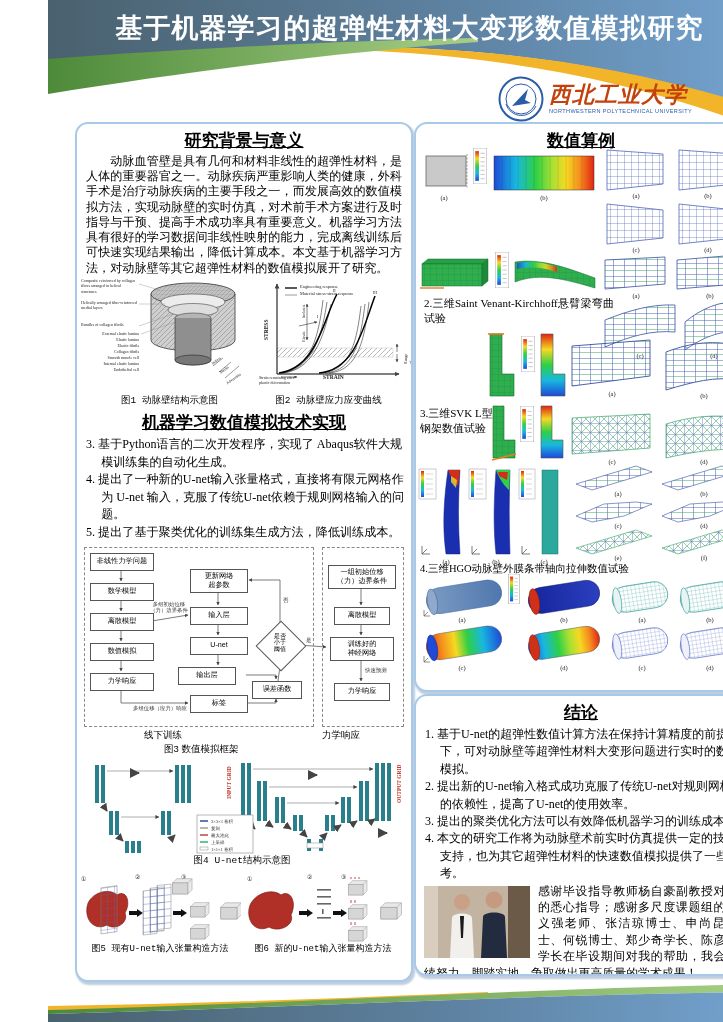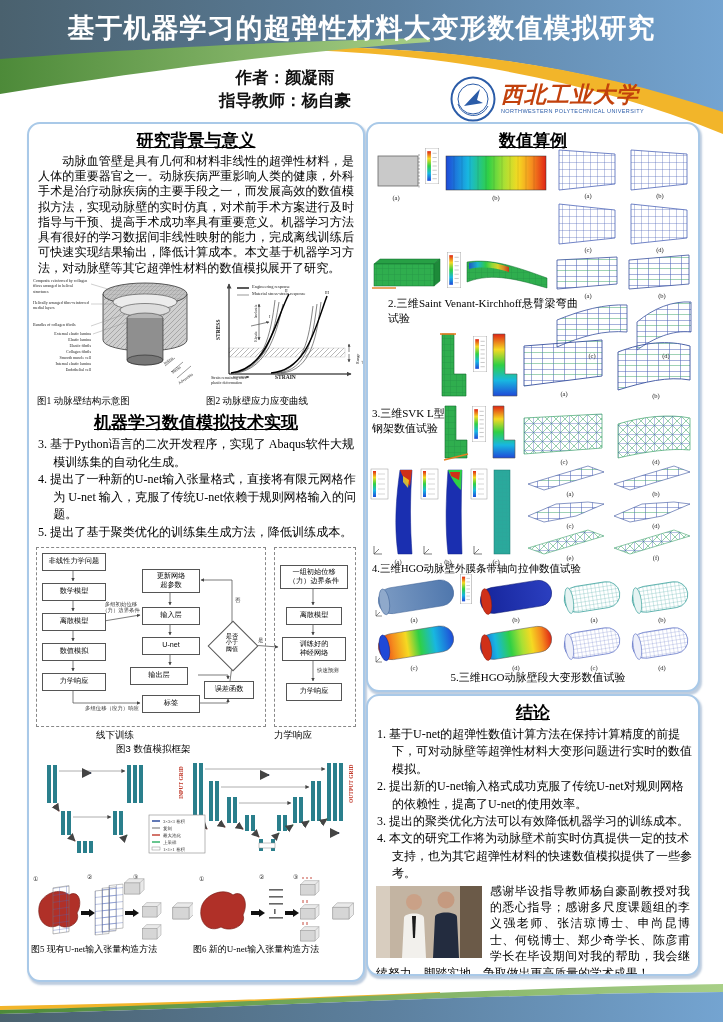--- a/index.html
+++ b/index.html
@@ -1,36 +1,36 @@
 <!DOCTYPE html>
 <html><head>
 <meta charset="utf-8">
 <style>
   html,body{margin:0;padding:0;}
   body{width:723px;height:1022px;position:relative;background:#fff;
        font-family:"Liberation Serif","DejaVu Serif",serif;color:#000;overflow:hidden;}
   .abs{position:absolute;}
-  .poster{position:absolute;inset:0;}
+  .poster{position:absolute;inset:0;margin-left:48px;}
   
   .hdr-title{position:absolute;left:0;top:10px;width:723px;text-align:center;
     font:bold 27px "Liberation Sans","DejaVu Sans",sans-serif;color:#fff;letter-spacing:1px;}
   .author-block{position:absolute;left:120px;top:66px;width:330px;text-align:center;
     font:600 16.5px "Liberation Sans","DejaVu Sans",sans-serif;color:#111;line-height:1.4;}
   .logo{position:absolute;left:450px;top:76px;display:flex;align-items:center;}
   .logo-cn{font:bold italic 22px "Liberation Serif",serif;color:#c2410c;letter-spacing:1px;line-height:1;}
   .logo-en{font:5.5px "Liberation Sans",sans-serif;color:#2b5ca8;letter-spacing:.4px;margin-top:2px;}
   
   .panel{position:absolute;background:#fff;border:2px solid #a9c9e8;border-radius:13px;
     box-shadow:1.5px 2.5px 2px rgba(110,145,185,.45);overflow:hidden;}
   h2.sec{margin:5px 0 2px;text-align:center;font:bold 17px "Liberation Sans","DejaVu Sans",sans-serif;
     text-decoration:underline;color:#000;}
   .para{margin:2px 9px 0;font-size:12.1px;line-height:1.26;text-align:justify;text-indent:2em;}
   .lst{margin:1px 5px 0 9px;font-size:12.1px;line-height:1.45;}
   .lst div{padding-left:1.25em;text-indent:-1.25em;}
-  .cap{font-size:9.5px;line-height:1.1;}
+  .cap{text-align:center;font-size:9.5px;line-height:1.1;font-family:Liberation Mono, monospace;}
   .figrow{display:flex;justify-content:space-between;padding:2px 4px 0;}
   
   .fc{position:relative;width:320px;height:212px;margin:3px auto 0;
       font-family:"Liberation Sans",sans-serif;}
   .fnode{position:absolute;border:1px solid #555;background:#fff;font-size:7.2px;
     display:flex;align-items:center;justify-content:center;text-align:center;
     white-space:pre-line;line-height:1.15;}
   .fdiamond{position:absolute;width:34px;height:34px;border:1px solid #555;background:#fff;
     transform:rotate(45deg);}
   .fdlabel{position:absolute;font-size:6.2px;text-align:center;white-space:pre-line;line-height:1.1;
@@ -144,24 +144,20 @@
 
 <div class="poster">
 
   <svg class="abs" style="left:0;top:0" width="723" height="140" viewBox="0 0 723 140">
     <rect width="723" height="140" fill="#ffffff"></rect>
     <path d="M0,0 H723 V114 C560,56 380,40 230,50 C140,57 60,73 0,92 Z" fill="url(#hdrG)"></path>
     <path d="M723,112 C560,56 380,40 230,50 C380,46 565,68 723,134 Z" fill="#f2b52a"></path>
     <path d="M430,38 C280,41 120,50 0,59 L0,94 C130,73 290,52 430,42 Z" fill="url(#grnG)"></path>
   </svg>
   <div class="hdr-title">基于机器学习的超弹性材料大变形数值模拟研究</div>
-  <div class="author-block">
-    <div>作者：颜凝雨</div>
-    <div>指导教师：杨自豪</div>
-  </div>
   <div class="logo">
     <svg width="46" height="46" viewBox="0 0 46 46">
       <circle cx="23" cy="23" r="21.5" fill="#fff" stroke="#2b5ca8" stroke-width="2"></circle>
       <circle cx="23" cy="23" r="15" fill="#fff" stroke="#2b5ca8" stroke-width="1"></circle>
       <path d="M14,30 L30,13 L27,24 L33,27 L14,30 Z" fill="#2b5ca8"></path>
       <path d="M8,28 a16,16 0 0 0 30,2" fill="none" stroke="#2b5ca8" stroke-width="1"></path>
     </svg>
     <div style="margin-left:5px">
       <div class="logo-cn">西北工业大学</div>
       <div class="logo-en">NORTHWESTERN  POLYTECHNICAL  UNIVERSITY</div>
@@ -400,20 +396,21 @@
           <rect x="121" y="88" width="8" height="3" fill="#fff" stroke="#888" stroke-width="0.5"></rect>
         </g>
         <text x="132" y="64" font-size="4.5" fill="#333">3×3×3 卷积</text>
         <text x="132" y="71" font-size="4.5" fill="#333">复制</text>
         <text x="132" y="78" font-size="4.5" fill="#333">最大池化</text>
         <text x="132" y="85" font-size="4.5" fill="#333">上采样</text>
         <text x="132" y="92" font-size="4.5" fill="#333">1×1×1 卷积</text>
         <text x="152" y="40" font-size="5.5" fill="#c0392b" font-weight="bold" transform="rotate(-90 152 40)">INPUT GRID</text>
         <text x="322" y="44" font-size="5.5" fill="#c0392b" font-weight="bold" transform="rotate(-90 322 44)">OUTPUT GRID</text>
       </svg>
+      <figcaption class="cap abs" style="left:0;top:97px;width:330px">图4 U-net结构示意图</figcaption>
     </figure>
 
     <div style="display:flex;padding:2px 2px 0">
       <figure style="margin:0;width:162px;position:relative;height:86px">
         <div class="abs tinylbl" style="left:2px;top:4px;font-size:6px">①</div>
         <div class="abs tinylbl" style="left:56px;top:2px;font-size:6px">②</div>
         <div class="abs tinylbl" style="left:102px;top:2px;font-size:6px">③</div>
         <svg class="abs" style="left:0;top:6px" width="162" height="70" viewBox="0 0 162 70">
           <path d="M8,30 C10,16 30,10 38,18 C48,12 52,26 46,36 C50,46 36,54 28,48 C16,54 6,44 8,30 Z" fill="#b03028" stroke="#7c1f1a" stroke-width="0.7"></path>
           <g transform="skewY(-8)">
@@ -546,21 +543,21 @@
       <path d="M6,9 C20,6 34,9 46,13 L46,18 C34,14 20,12 6,15 Z" fill="url(#rbH)" opacity="0.85"></path>
     </svg>
     <svg class="abs" style="left:186px;top:130px" width="66" height="38" viewBox="0 0 66 38">
       <path d="M3,6 L63,3 L63,30 L3,35 Z" fill="url(#gBb)" stroke="#38509e" stroke-width="0.8"></path>
     </svg>
     <svg class="abs" style="left:258px;top:128px" width="66" height="40" viewBox="0 0 66 40">
       <path d="M3,8 L63,3 L63,32 L3,37 Z" fill="url(#gBb)" stroke="#38509e" stroke-width="0.8"></path>
     </svg>
     <div class="sub" style="left:210px;top:168px;width:20px">(a)</div>
     <div class="sub" style="left:284px;top:168px;width:20px">(b)</div>
-    <div class="ex" style="left:20px;top:172px;width:190px">2.三维Saint Venant-Kirchhoff悬臂梁弯曲试验</div>
+    <div class="ex" style="left:8px;top:172px;width:190px">2.三维Saint Venant-Kirchhoff悬臂梁弯曲试验</div>
     <svg class="abs" style="left:186px;top:178px" width="76" height="50" viewBox="0 0 76 50">
       <path d="M3,18 C28,8 50,2 73,3 L73,30 C50,28 28,34 3,45 Z" fill="url(#gBb)" stroke="#38509e" stroke-width="0.8"></path>
     </svg>
     <svg class="abs" style="left:266px;top:174px" width="60" height="56" viewBox="0 0 60 56">
       <path d="M3,24 C20,10 38,3 57,4 L57,34 C38,32 20,40 3,52 Z" fill="url(#gBb)" stroke="#38509e" stroke-width="0.8"></path>
     </svg>
     <div class="sub" style="left:214px;top:228px;width:20px">(c)</div>
     <div class="sub" style="left:288px;top:228px;width:20px">(d)</div>
 
     <svg class="abs" style="left:70px;top:208px" width="32" height="68" viewBox="0 0 32 68">
@@ -734,21 +731,20 @@
       </g>
     </svg>
     <div class="sub" style="left:36px;top:492px;width:20px">(a)</div>
     <div class="sub" style="left:138px;top:492px;width:20px">(b)</div>
     <div class="sub" style="left:216px;top:492px;width:20px">(a)</div>
     <div class="sub" style="left:284px;top:492px;width:20px">(b)</div>
     <div class="sub" style="left:36px;top:540px;width:20px">(c)</div>
     <div class="sub" style="left:138px;top:540px;width:20px">(d)</div>
     <div class="sub" style="left:216px;top:540px;width:20px">(c)</div>
     <div class="sub" style="left:284px;top:540px;width:20px">(d)</div>
-    <div class="ex" style="left:40px;top:546px;width:260px;text-align:center">5.三维HGO动脉壁段大变形数值试验</div>
   </section>
 
   <section class="panel" style="left:366px;top:694px;width:330px;height:278px">
     <h2 class="sec">结论</h2>
     <div class="lst" style="font-size:12px">
       <div>1. 基于U-net的超弹性数值计算方法在保持计算精度的前提下，可对动脉壁等超弹性材料大变形问题进行实时的数值模拟。</div>
       <div>2. 提出新的U-net输入格式成功克服了传统U-net对规则网格的依赖性，提高了U-net的使用效率。</div>
       <div>3. 提出的聚类优化方法可以有效降低机器学习的训练成本。</div>
       <div>4. 本文的研究工作将为动脉壁术前实时仿真提供一定的技术支持，也为其它超弹性材料的快速数值模拟提供了一些参考。</div>
     </div>

